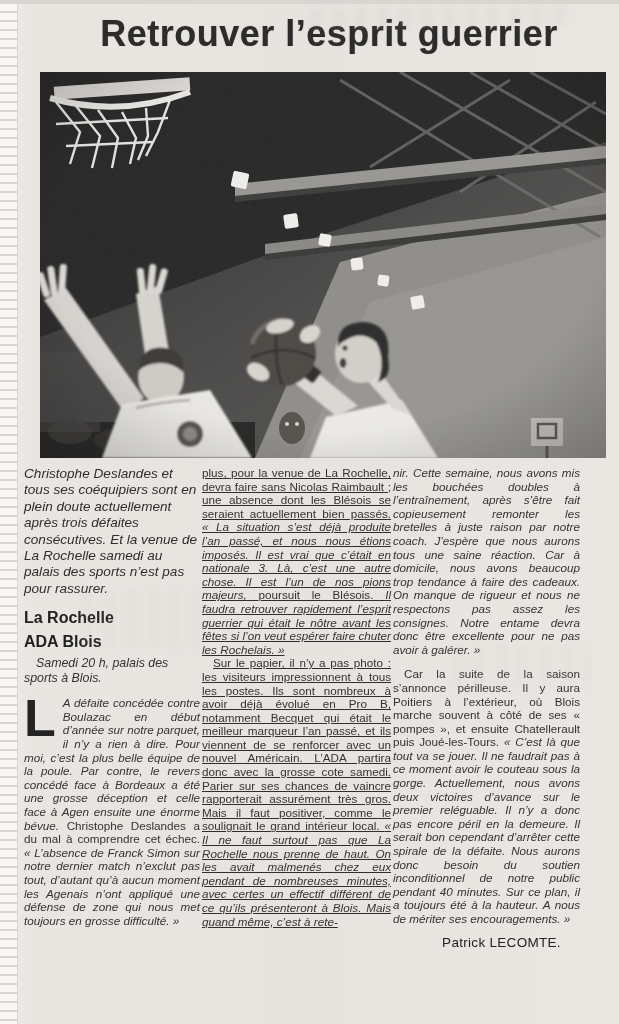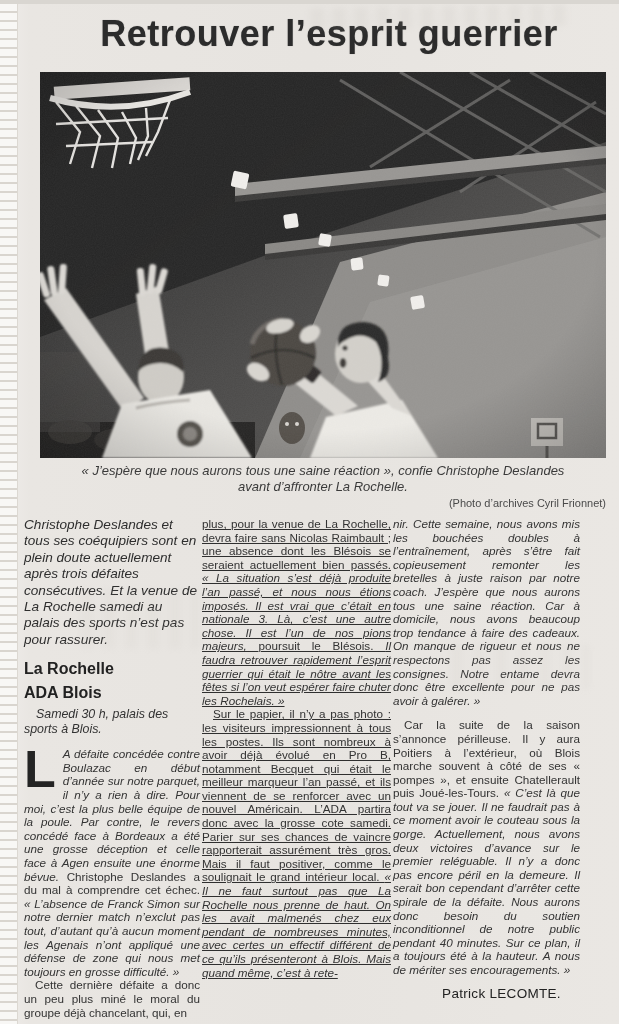--- a/index.html
+++ b/index.html
@@ -188,33 +188,28 @@
         <g>
           <rect x="491" y="346" width="32" height="28" fill="#c8c5c0"></rect>
           <rect x="498" y="352" width="18" height="14" fill="none" stroke="#5a5855" stroke-width="2.5"></rect>
           <line x1="507" y1="374" x2="507" y2="386" stroke="#5a5855" stroke-width="3"></line>
         </g>
         <rect width="566" height="386" fill="url(#vig)"></rect>
         <rect width="566" height="386" filter="url(#grain)" opacity=".5"></rect>
       </svg>
     </figure>
 
-    <div class="caption-block">
-      <div class="caption">« J’espère que nous aurons tous une saine réaction », confie Christophe Deslandes avant d’affronter La Rochelle.</div>
-      <div class="credit">(Photo d’archives Cyril Frionnet)</div>
-    </div>
 
     <div class="columns">
       <div class="col col1">
           <p class="blk lead"><span class="it">Christophe Deslandes et tous ses coéquipiers sont en plein doute actuellement après trois défaites consécutives. Et la venue de La Rochelle samedi au palais des sports n’est pas pour rassurer.</span></p>
           <p class="blk subhead"><span>La Rochelle</span></p>
           <p class="blk subhead"><span>ADA Blois</span></p>
-          <p class="blk meta"><span class="it">Samedi 30 h, palais des sports à Blois.</span></p>
+          <p class="blk meta"><span class="it">Samedi 20 h, palais des sports à Blois.</span></p>
           <p class="blk opening"><span class="dropcap">L</span><span class="it">A défaite concédée contre Boulazac en début d’année sur notre parquet, il n’y a rien à dire. Pour moi, c’est la plus belle équipe de la poule. Par contre, le revers concédé face à Bordeaux a été une grosse déception et celle face à Agen ensuite une énorme bévue. </span><span>Christophe Deslandes a du mal à comprendre cet échec. </span><span class="it">« L’absence de Franck Simon sur notre dernier match n’exclut pas tout, d’autant qu’à aucun moment les Agenais n’ont appliqué une défense de zone qui nous met toujours en grosse difficulté. »</span></p>
-          <p class="blk para"><span>Cette dernière défaite a donc un peu plus miné le moral du groupe déjà chancelant, qui, en</span></p>
         </div>
       <div class="col col2">
           <p class="blk para-cont"><span>plus, pour la venue de La Rochelle, devra faire sans Nicolas Raimbault ; une absence dont les Blésois se seraient actuellement bien passés. </span><span class="it">« La situation s’est déjà produite l’an passé, et nous nous étions imposés. Il est vrai que c’était en nationale 3. Là, c’est une autre chose. Il est l’un de nos pions majeurs, </span><span>poursuit le Blésois. </span><span class="it">Il faudra retrouver rapidement l’esprit guerrier qui était le nôtre avant les fêtes si l’on veut espérer faire chuter les Rochelais. »</span></p>
           <p class="blk para"><span>Sur le papier, il n’y a pas photo : les visiteurs impressionnent à tous les postes. Ils sont nombreux à avoir déjà évolué en Pro B, notamment Becquet qui était le meilleur marqueur l’an passé, et ils viennent de se renforcer avec un nouvel Américain. L’ADA partira donc avec la grosse cote samedi. Parier sur ses chances de vaincre rapporterait assurément très gros. Mais il faut positiver, comme le soulignait le grand intérieur local. </span><span class="it">« Il ne faut surtout pas que La Rochelle nous prenne de haut. On les avait malmenés chez eux pendant de nombreuses minutes, avec certes un effectif différent de ce qu’ils présenteront à Blois. Mais quand même, c’est à rete-</span></p>
         </div>
       <div class="col col3">
           <p class="blk para-cont"><span class="it">nir. Cette semaine, nous avons mis les bouchées doubles à l’entraînement, après s’être fait copieusement remonter les bretelles à juste raison par notre coach. J’espère que nous aurons tous une saine réaction. Car à domicile, nous avons beaucoup trop tendance à faire des cadeaux. On manque de rigueur et nous ne respectons pas assez les consignes. Notre entame devra donc être excellente pour ne pas avoir à galérer. »</span></p>
           <p class="blk para gap"><span>Car la suite de la saison s’annonce périlleuse. Il y aura Poitiers à l’extérieur, où Blois marche souvent à côté de ses « pompes », et ensuite Chatellerault puis Joué-les-Tours. </span><span class="it">« C’est là que tout va se jouer. Il ne faudrait pas à ce moment avoir le couteau sous la gorge. Actuellement, nous avons deux victoires d’avance sur le premier reléguable. Il n’y a donc pas encore péril en la demeure. Il serait bon cependant d’arrêter cette spirale de la défaite. Nous aurons donc besoin du soutien inconditionnel de notre public pendant 40 minutes. Sur ce plan, il a toujours été à la hauteur. A nous de mériter ses encouragements. »</span></p>
           <p class="blk byline"><span>Patrick LECOMTE.</span></p>
         </div>

